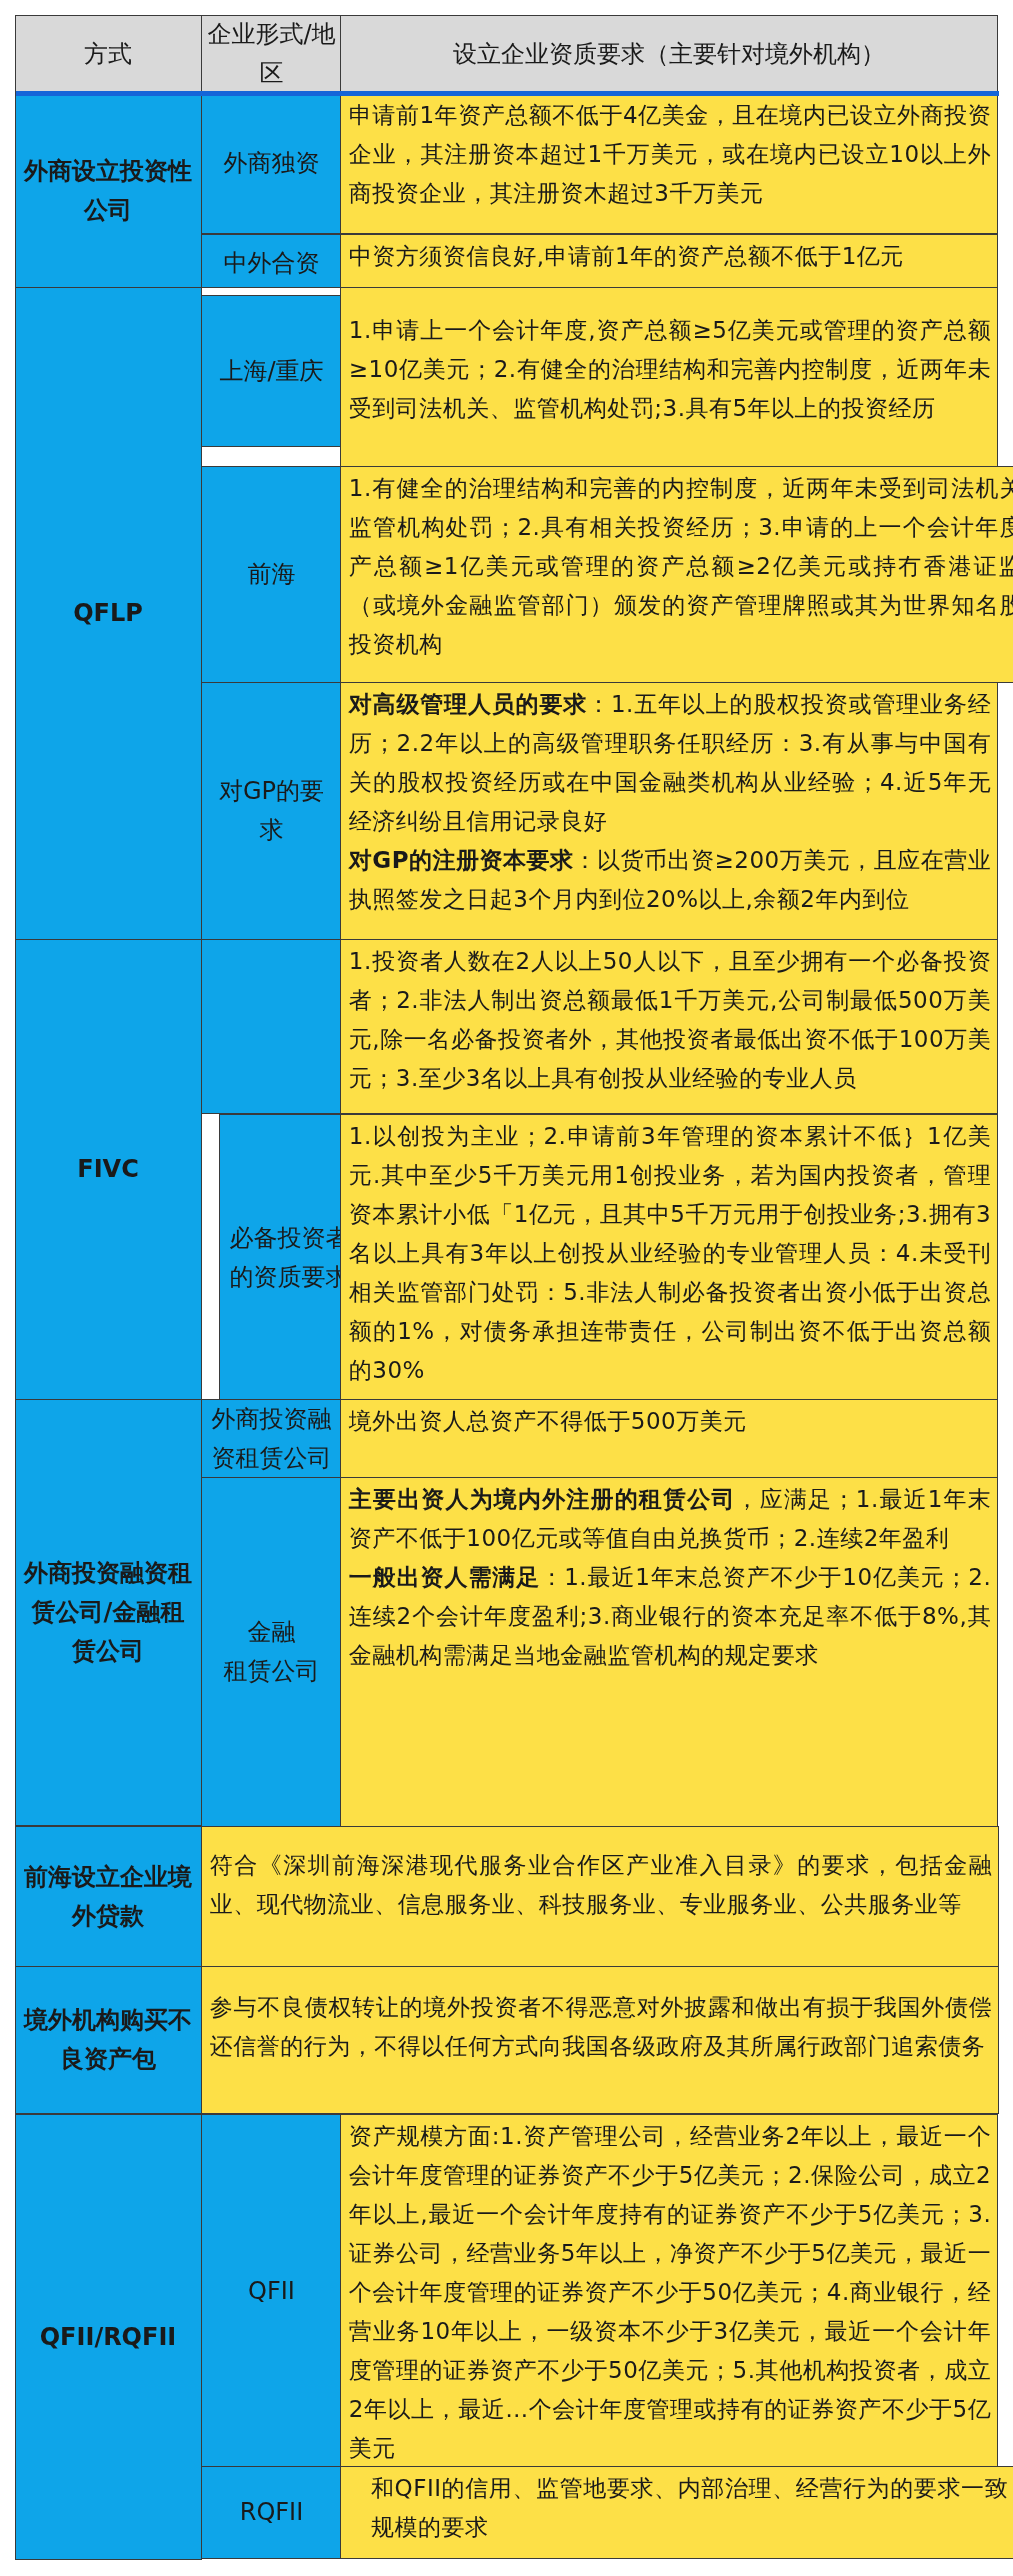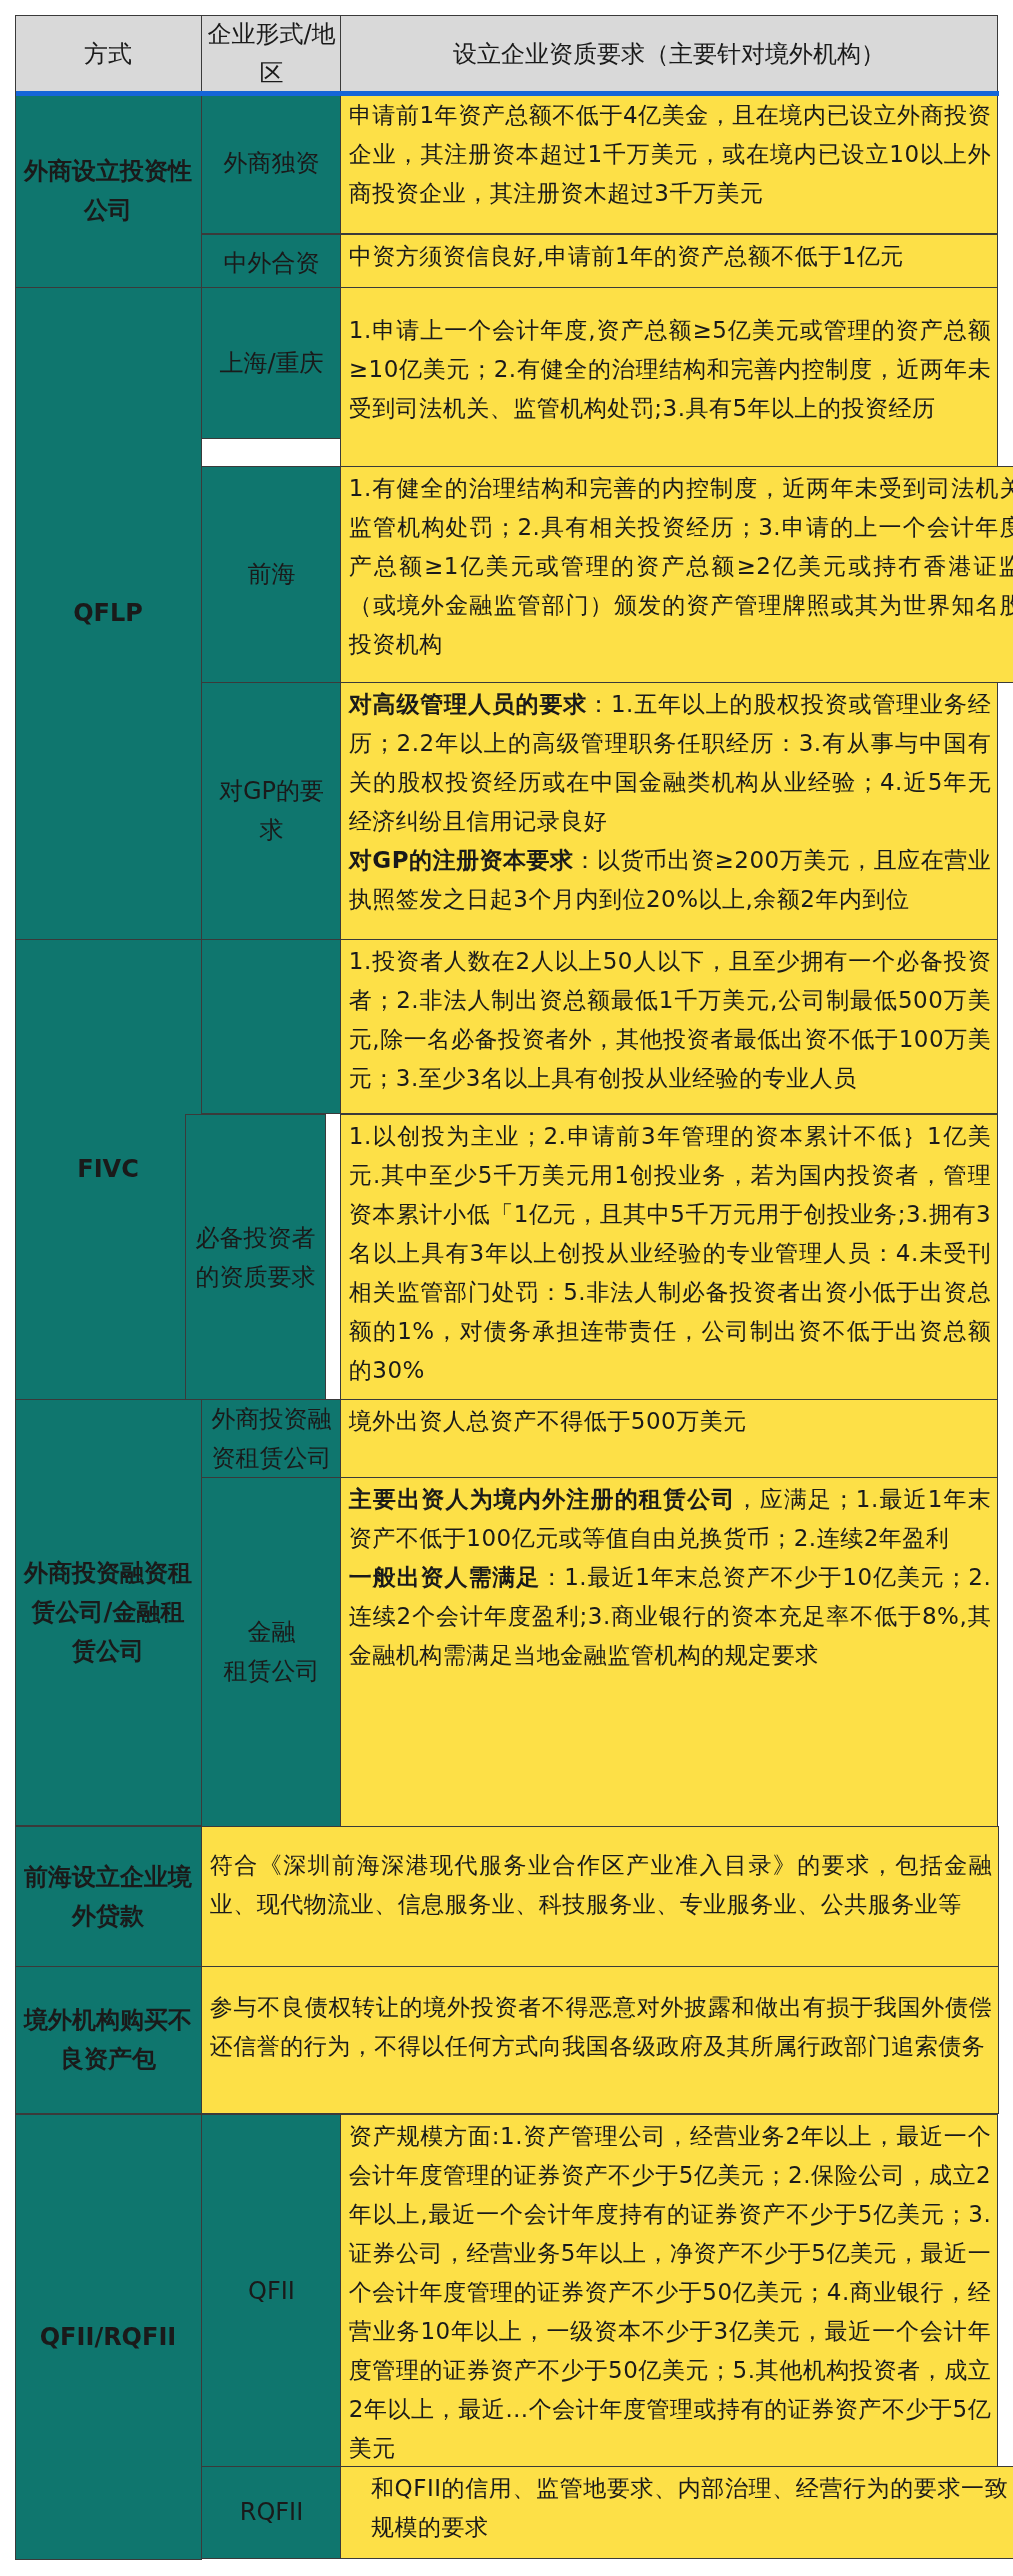--- a/index.html
+++ b/index.html
@@ -1,20 +1,20 @@
 <!DOCTYPE html>
 <html><head>
 <meta charset="utf-8">
 <style>
   html, body { margin:0; padding:0; background:#ffffff; }
   body { width:1014px; height:2576px; position:relative; overflow:hidden;
          font-family:"DejaVu Sans","Liberation Sans",sans-serif; color:#1a1a1a; }
   .cell { position:absolute; box-sizing:border-box; border:1.9px solid #3a3a3a; margin:-1px 0 0 -1px; }
   .hdr { background:#d9d9d9; display:flex; align-items:center; justify-content:center; text-align:center; font-size:24px; line-height:39px; }
-  .lab { background:#0f766e; display:flex; align-items:center; justify-content:center; text-align:center; font-size:24px; line-height:39px; padding:0 3.9px; }
+  .lab { background:#0ea5e9; display:flex; align-items:center; justify-content:center; text-align:center; font-size:24px; line-height:39px; padding:0 3.9px; }
   .lab1 { font-weight:bold; font-size:24px; }
   .txt { background:#fde047; font-size:23px; line-height:39px; padding:1.9px 5.8px 0 7.8px; text-align:justify; letter-spacing:0.5px; }
   .txt.pt { padding-top:23px; }
   .b { font-weight:bold; }
   .blue { position:absolute; left:15.5px; width:983px; top:91px; height:4.8px; background:#1565d8; z-index:5; }
 </style>
 </head>
 <body>
 
 <div class="cell hdr" style="left:15.5px;top:15.5px;width:187px;height:79px;">
@@ -40,21 +40,21 @@
 <div class="cell lab" style="left:202px;top:235px;width:141px;height:54px;align-items:flex-end;padding-bottom:3.9px;">
   <span>中外合资</span>
 </div>
 <div class="cell txt" style="left:341px;top:235px;width:658px;height:54px;">
   <span>中资方须资信良好,申请前1年的资产总额不低于1亿元</span>
 </div>
 
 <div class="cell lab lab1" style="left:15.5px;top:288px;width:187px;height:653px;">
   <span>QFLP</span>
 </div>
-<div class="cell lab" style="left:202px;top:288px;width:141px;height:152px;">
+<div class="cell lab" style="left:202px;top:296px;width:141px;height:152px;">
   <span>上海/重庆</span>
 </div>
 <div class="cell txt pt" style="left:341px;top:288px;width:658px;height:180px;">
   <span>1.申请上一个会计年度,资产总额≥5亿美元或管理的资产总额≥10亿美元；2.有健全的治理结构和完善内控制度，近两年未受到司法机关、监管机构处罚;3.具有5年以上的投资经历</span>
 </div>
 <div class="cell lab" style="left:202px;top:467px;width:141px;height:217px;">
   <span>前海</span>
 </div>
 <div class="cell txt" style="left:341px;top:467px;width:714px;height:217px;">
   <span>1.有健全的治理结构和完善的内控制度，近两年未受到司法机关和监管机构处罚；2.具有相关投资经历；3.申请的上一个会计年度资产总额≥1亿美元或管理的资产总额≥2亿美元或持冇香港证监会（或境外金融监管部门）颁发的资产管理牌照或其为世界知名股权投资机构</span>
@@ -69,21 +69,21 @@
 
 <div class="cell lab lab1" style="left:15.5px;top:940px;width:187px;height:461px;">
   <span>FIVC</span>
 </div>
 <div class="cell lab" style="left:202px;top:940px;width:141px;height:175px;">
   <span></span>
 </div>
 <div class="cell txt" style="left:341px;top:940px;width:658px;height:175px;">
   <span>1.投资者人数在2人以上50人以下，且至少拥有一个必备投资者；2.非法人制出资总额最低1千万美元,公司制最低500万美元,除一名必备投资者外，其他投资者最低出资不低于100万美元；3.至少3名以上具有创投从业经验的专业人员</span>
 </div>
-<div class="cell lab" style="left:186px;top:1115px;width:141px;height:287px;padding:0 0;">
+<div class="cell lab" style="left:220px;top:1115px;width:141px;height:287px;padding:0 0;">
   <span>必备投资者的资质要求</span>
 </div>
 <div class="cell txt" style="left:341px;top:1115px;width:658px;height:287px;">
   <span>1.以创投为主业；2.申请前3年管理的资本累计不低｝1亿美元.其中至少5千万美元用1创投业务，若为国内投资者，管理资本累计小低「1亿元，且其中5千万元用于创投业务;3.拥有3名以上具有3年以上创投从业经验的专业管理人员：4.未受刊相关监管部门处罚：5.非法人制必备投资者出资小低于出资总额的1%，对债务承担连带责任，公司制出资不低于出资总额的30%</span>
 </div>
 
 <div class="cell lab lab1" style="left:15.5px;top:1400px;width:187px;height:427px;padding:0 5.8px;">
   <span>外商投资融资租赁公司/金融租赁公司</span>
 </div>
 <div class="cell lab" style="left:202px;top:1400px;width:141px;height:79px;">

